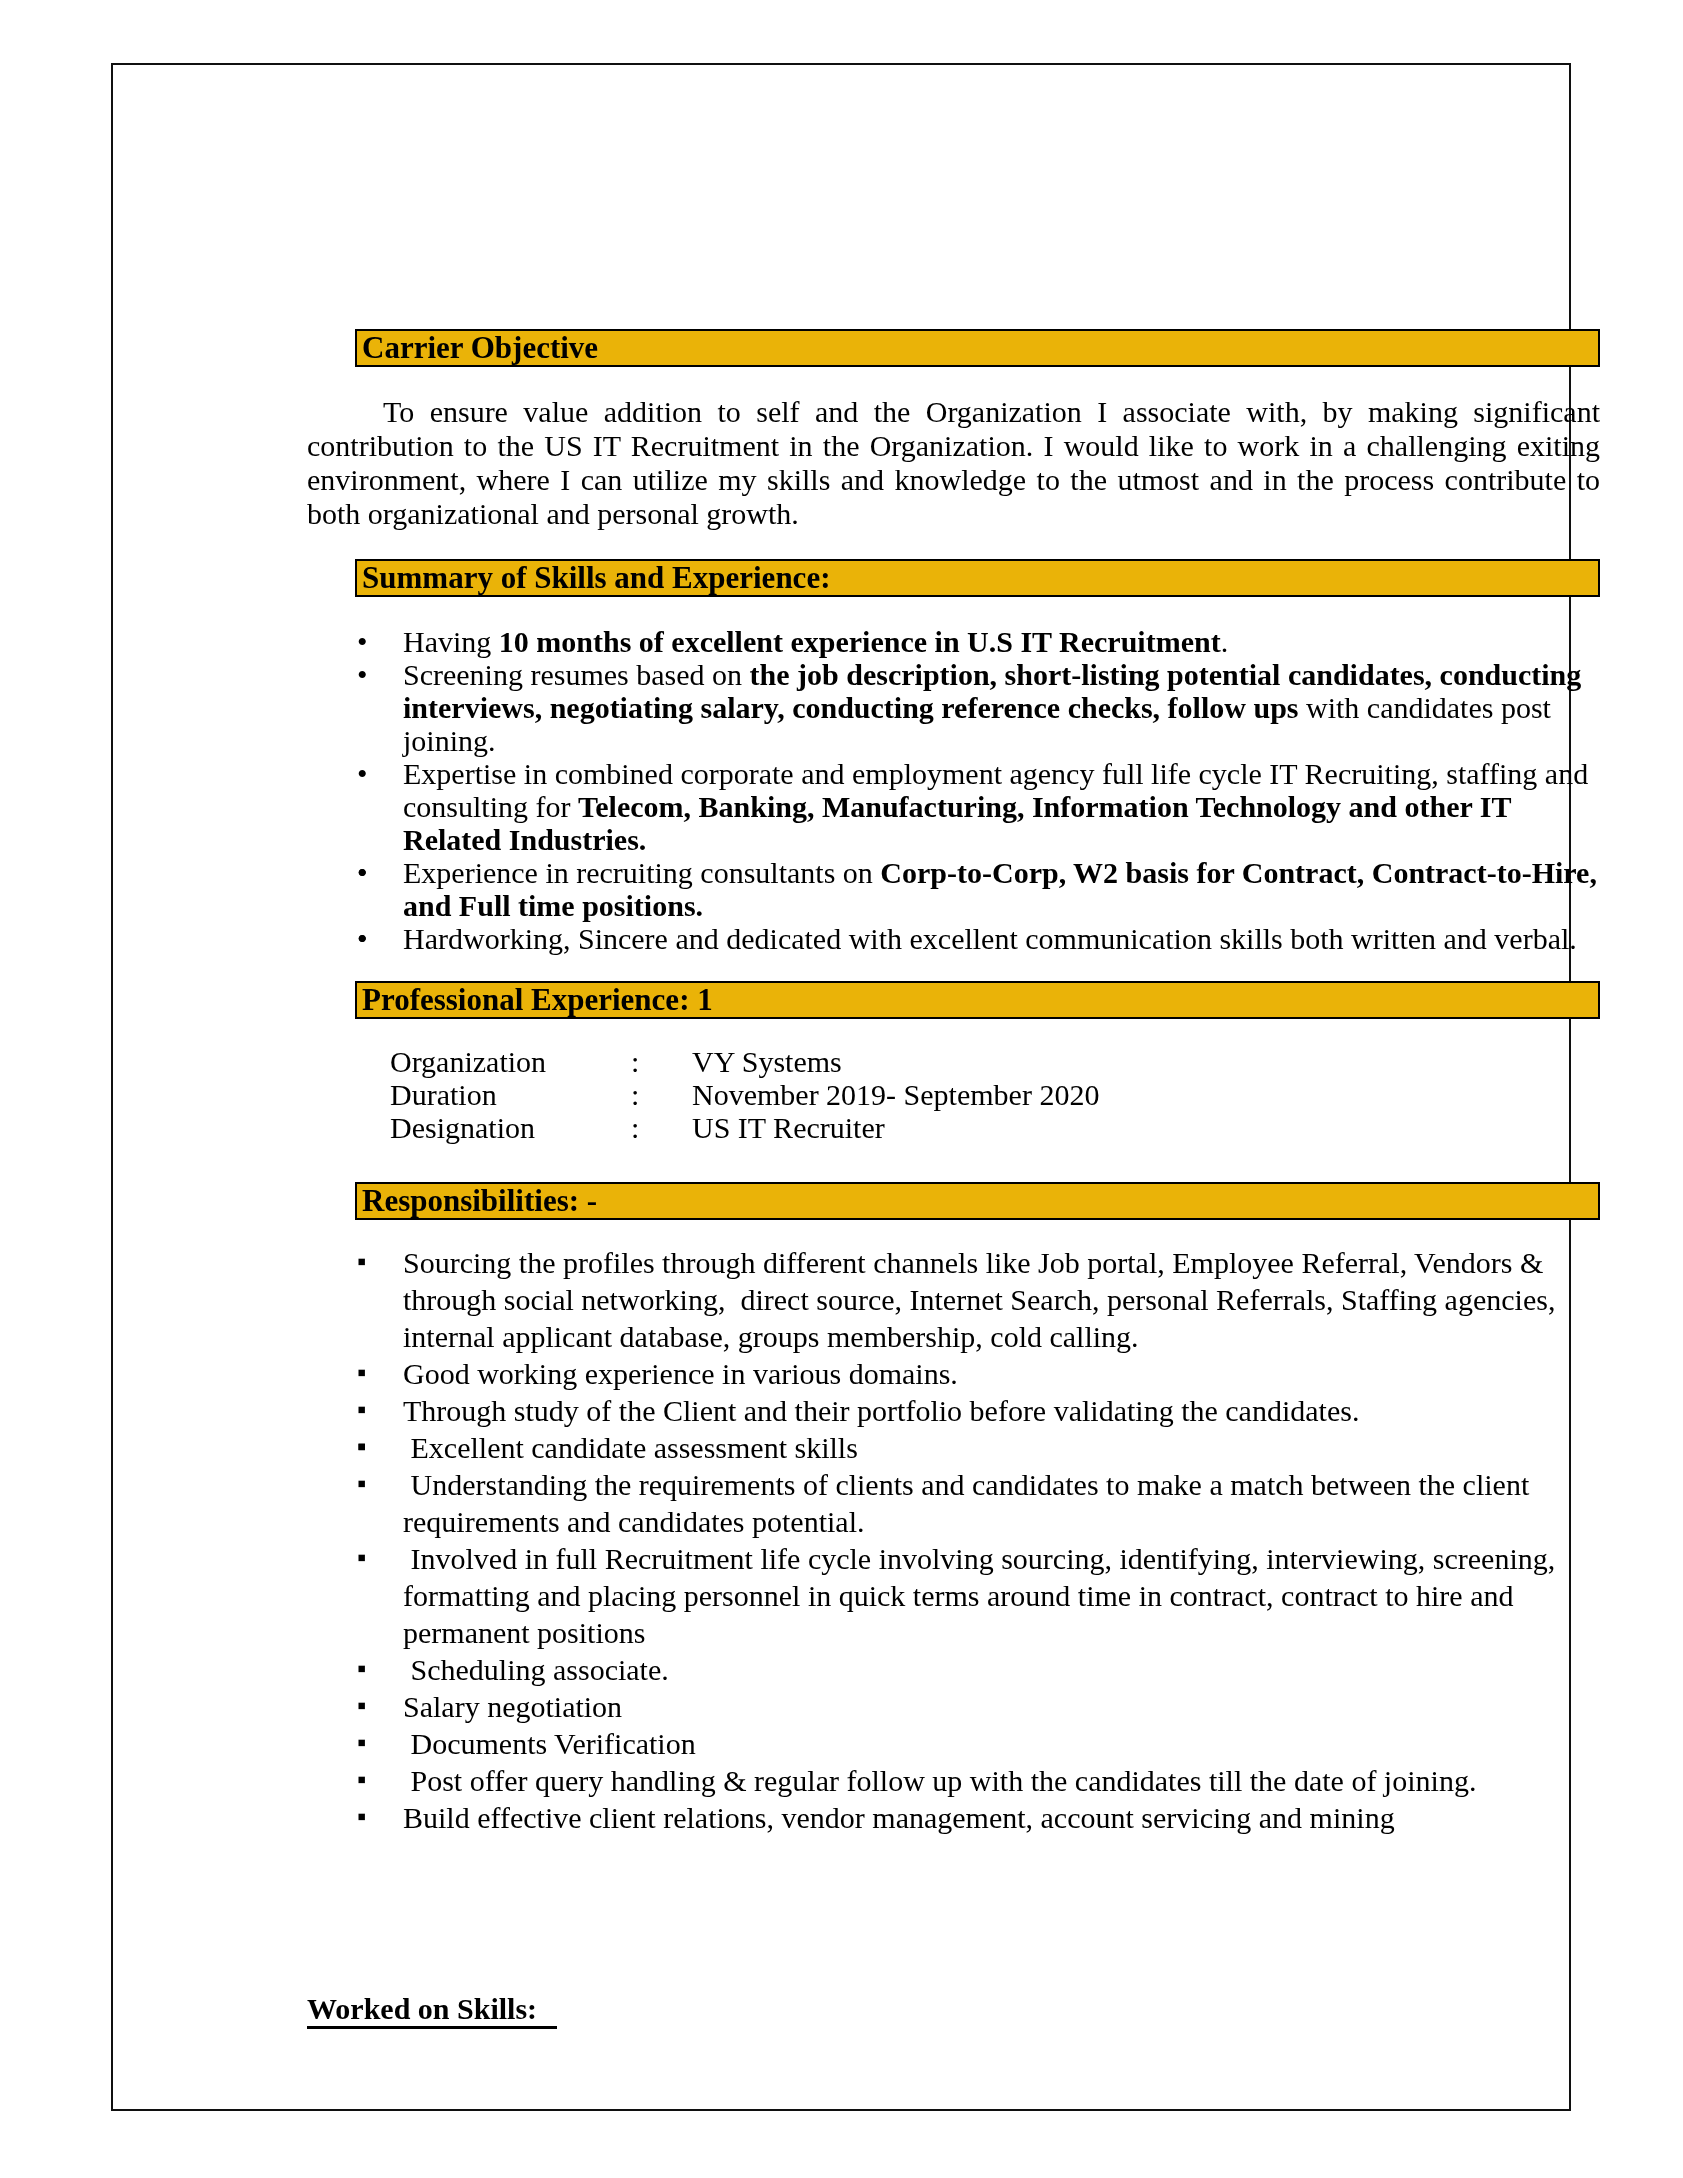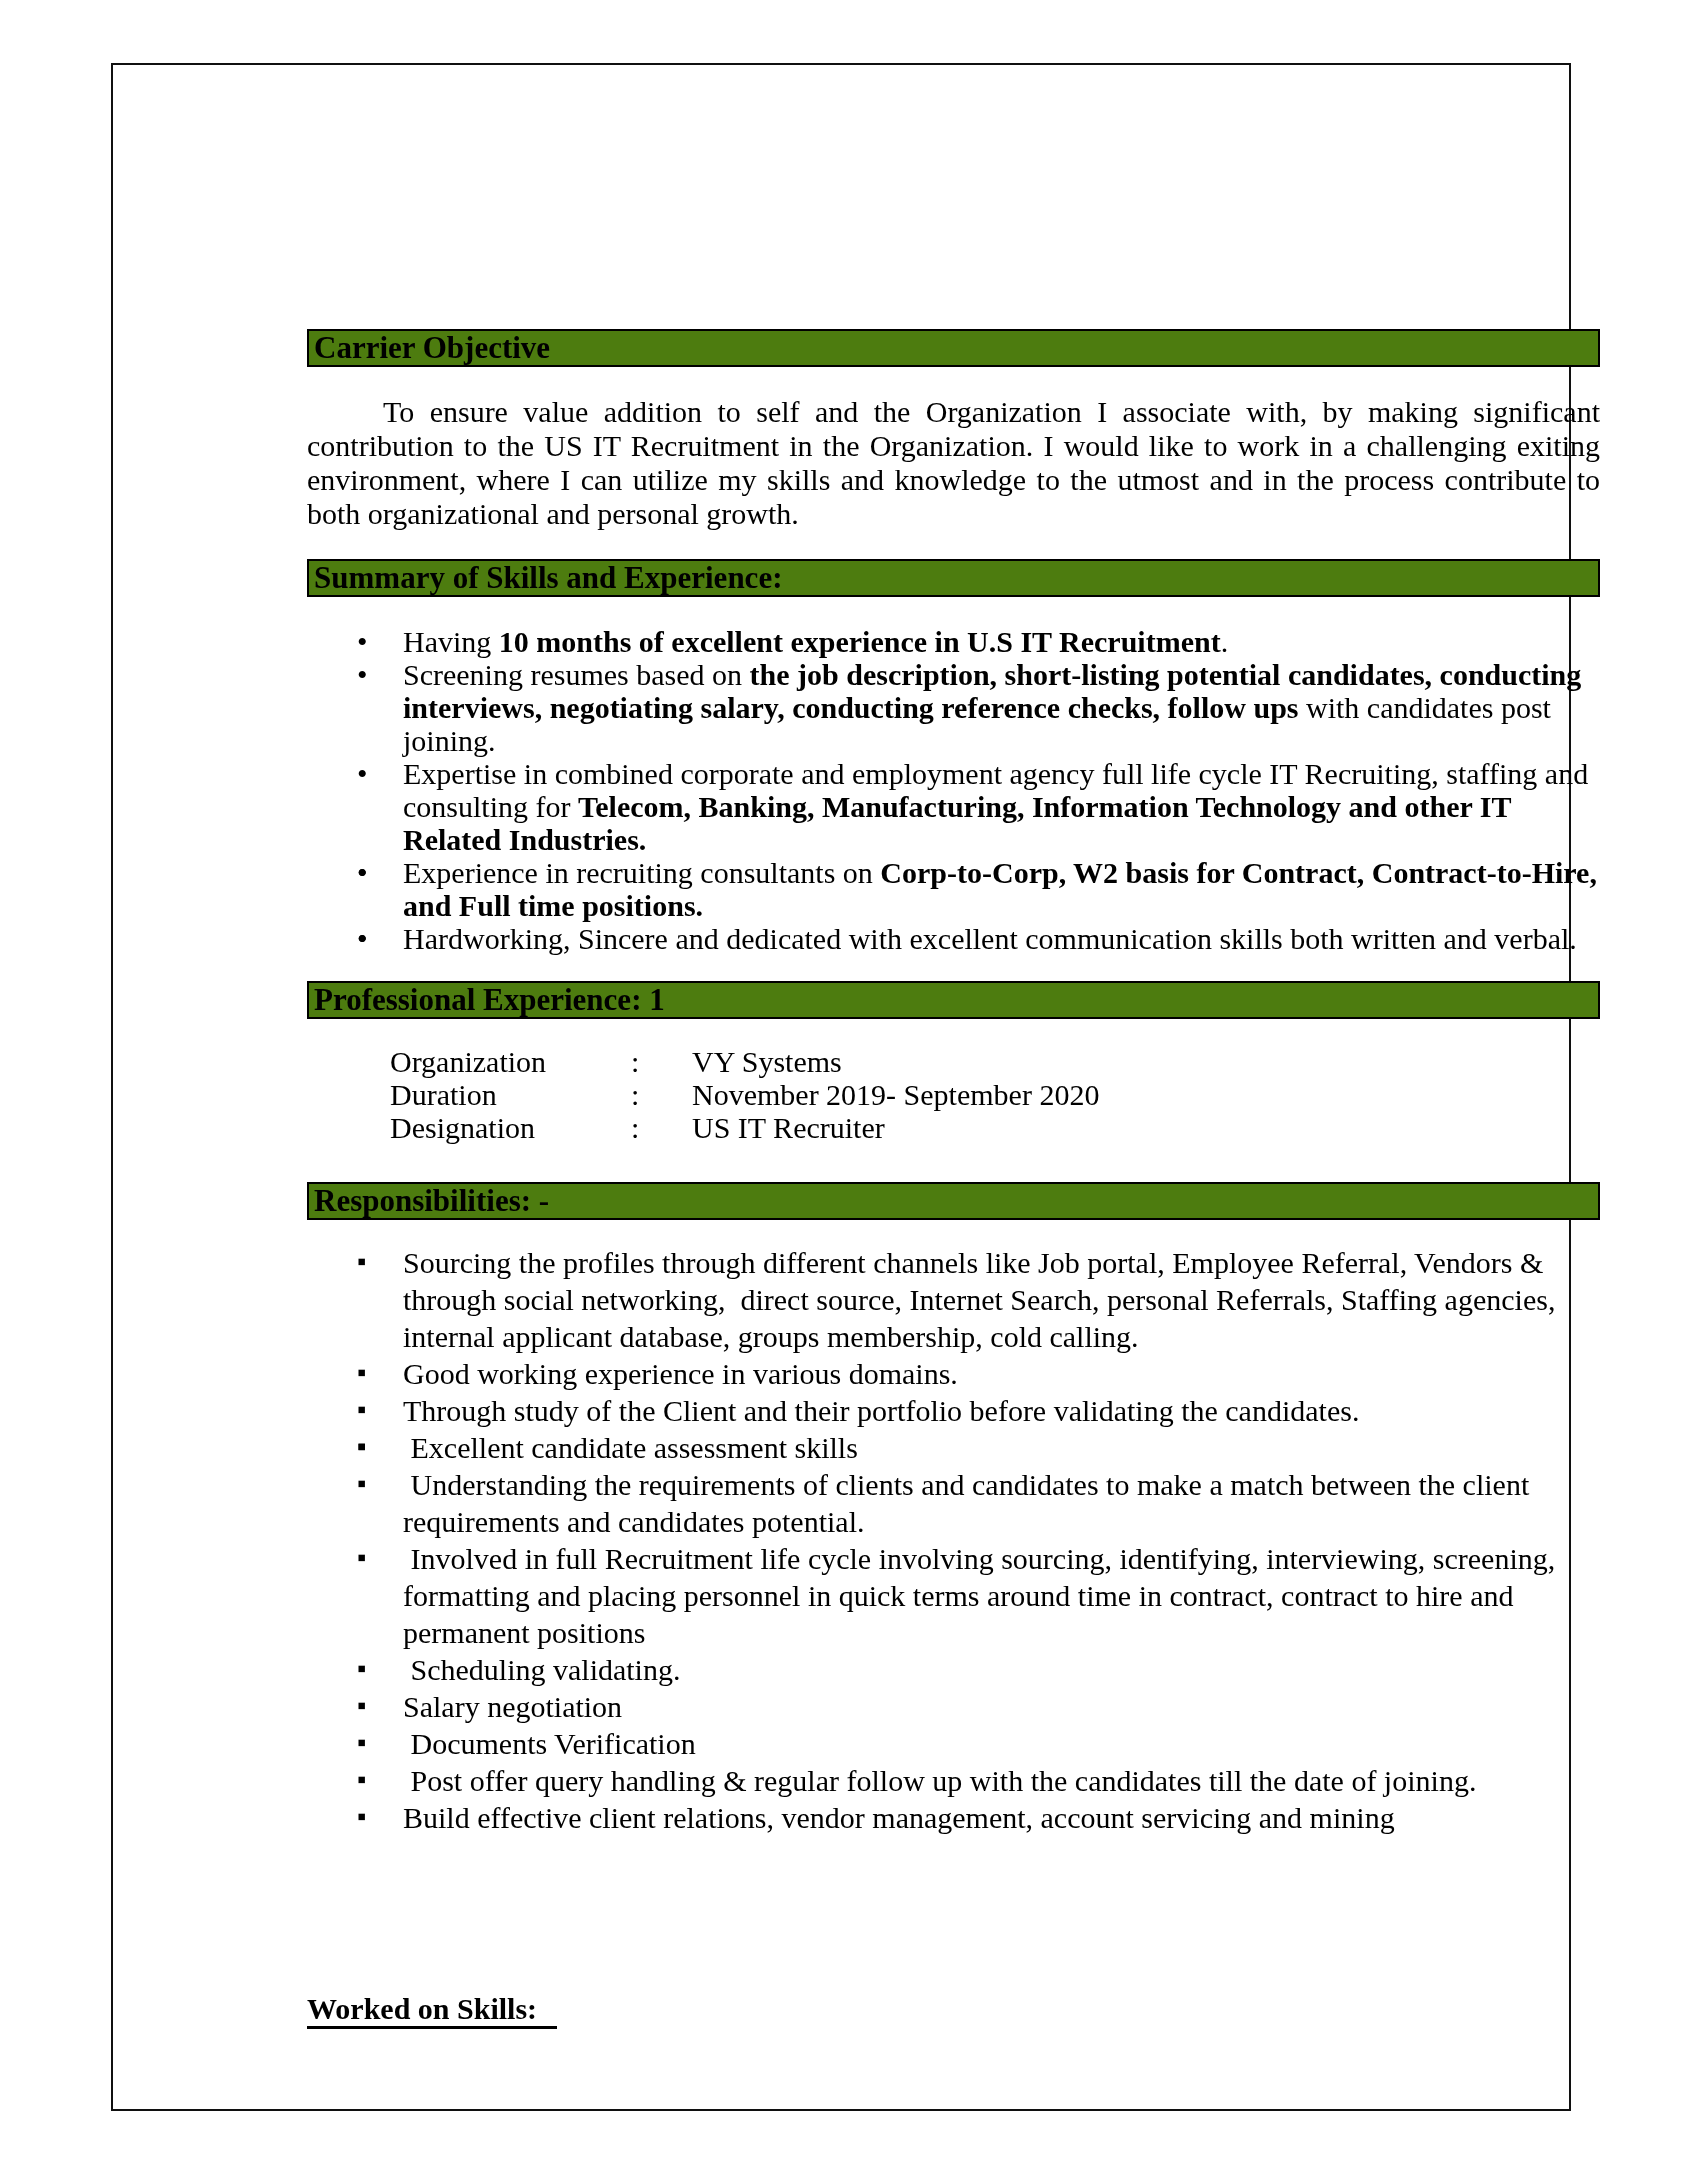--- a/index.html
+++ b/index.html
@@ -25,27 +25,28 @@
     border: 2px solid #101010;
     box-sizing: border-box;
   }
   .content {
     position: absolute;
     left: 194px;
     top: 264px;
     width: 1293px;
   }
   .section-header {
-    background: #4d7c0f;
+    background: #eab308;
     border: 2px solid #000000;
     box-sizing: border-box;
     font-weight: bold;
     font-size: 31px;
     line-height: 32px;
     padding: 1px 5px;
+    margin-left: 48px;
   }
   .objective {
     margin: 28px 0 0 0;
     font-size: 30px;
     line-height: 34px;
     text-align: justify;
     text-indent: 76px;
   }
   ul.doc-list {
     list-style: none;
@@ -186,21 +187,21 @@
         <li>
           <span class="bullet">▪</span>
           <span class="li-text"> Understanding the requirements of clients and candidates to make a match between the client requirements and candidates potential.</span>
         </li>
         <li>
           <span class="bullet">▪</span>
           <span class="li-text"> Involved in full Recruitment life cycle involving sourcing, identifying, interviewing, screening, formatting and placing personnel in quick terms around time in contract, contract to hire and permanent positions</span>
         </li>
         <li>
           <span class="bullet">▪</span>
-          <span class="li-text"> Scheduling validating.</span>
+          <span class="li-text"> Scheduling associate.</span>
         </li>
         <li>
           <span class="bullet">▪</span>
           <span class="li-text">Salary negotiation</span>
         </li>
         <li>
           <span class="bullet">▪</span>
           <span class="li-text"> Documents Verification</span>
         </li>
         <li>

